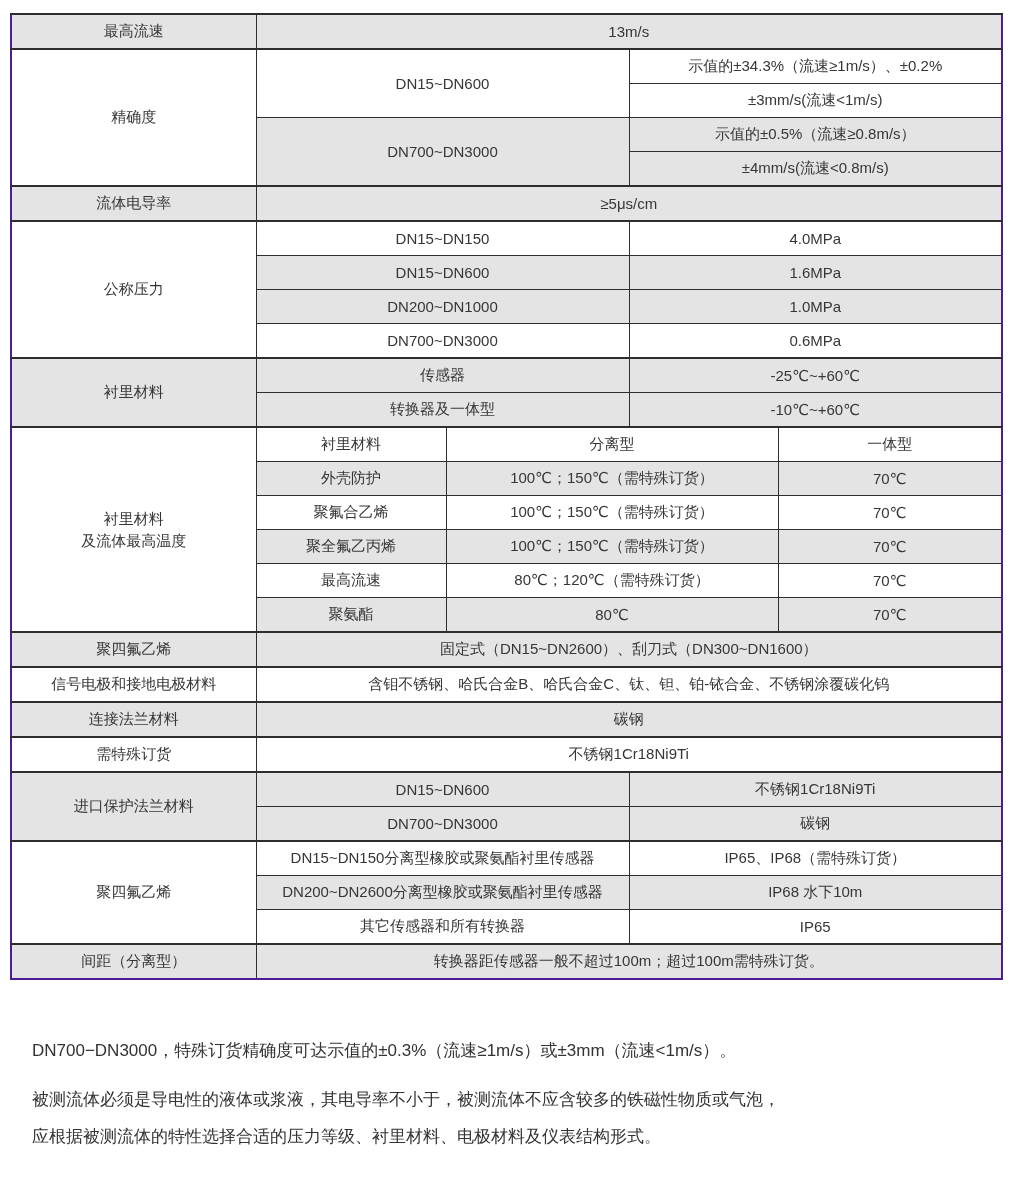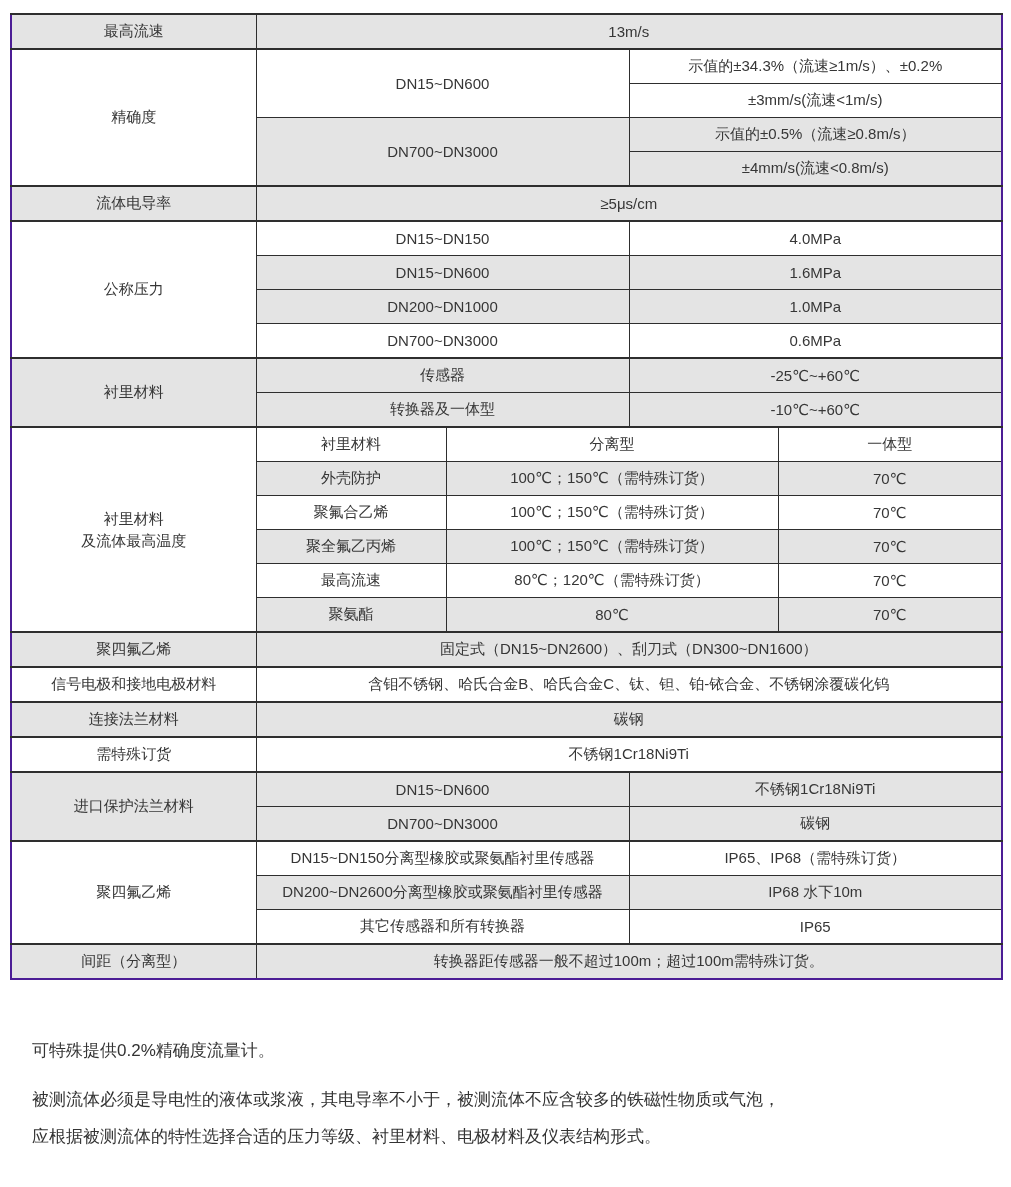--- a/index.html
+++ b/index.html
@@ -202,21 +202,21 @@
       <tr class="major">
         <td class="g label-cell">间距（分离型）</td>
         <td class="g" colspan="4">转换器距传感器一般不超过100m；超过100m需特殊订货。</td>
       </tr>
 
     </tbody>
   </table>
 
   <div class="notes">
     <div class="note-group">
-      <div class="note-line">可特殊提供0.2%精确度流量计。</div>
+      <div class="note-line">DN700−DN3000，特殊订货精确度可达示值的±0.3%（流速≥1m/s）或±3mm（流速&lt;1m/s）。</div>
     </div>
     <div class="note-group">
       <div class="note-line">被测流体必须是导电性的液体或浆液，其电导率不小于，被测流体不应含较多的铁磁性物质或气泡，</div>
       <div class="note-line">应根据被测流体的特性选择合适的压力等级、衬里材料、电极材料及仪表结构形式。</div>
     </div>
   </div>
 
 </div>
 
 </body></html>

